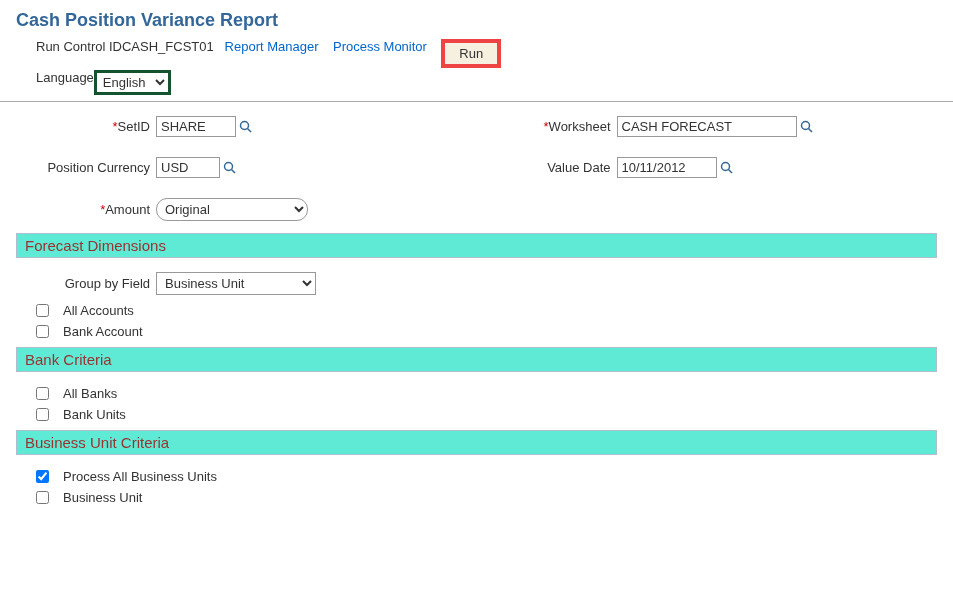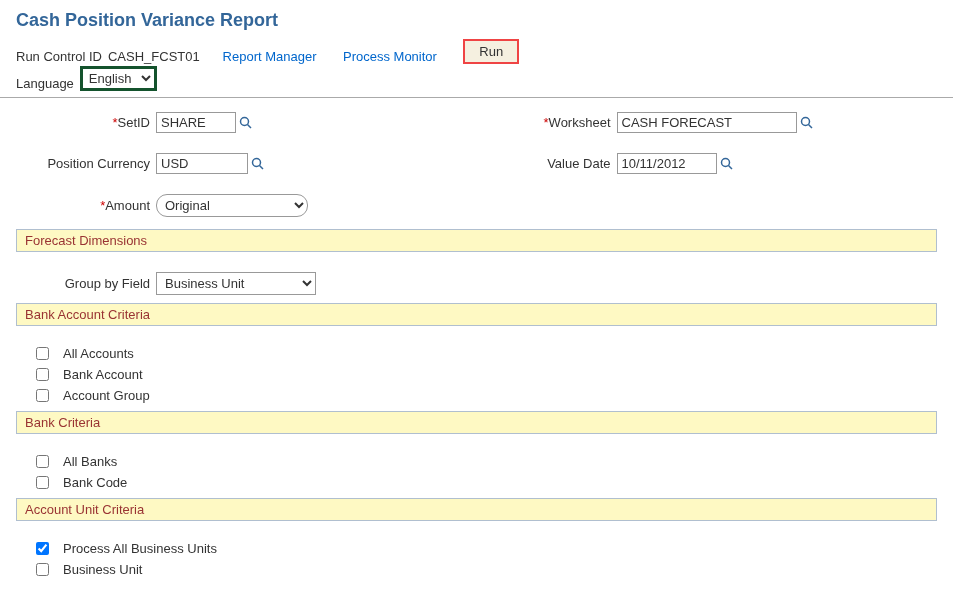--- a/index.html
+++ b/index.html
@@ -22,34 +22,35 @@
       font-size: 13px;
     }
     .link-text {
       color: #0066cc;
       text-decoration: none;
       font-size: 13px;
       cursor: pointer;
     }
     .run-button {
       background: #f5f0e0;
-      border: 2px solid #ef4444;
+      border: 4px solid #ef4444;
       padding: 3px 14px;
       font-size: 13px;
       cursor: pointer;
       color: #333;
     }
     .top-controls {
       padding: 2px 16px 0 16px;
     }
     .top-controls-row {
       display: flex;
-      align-items: flex-end;
-      gap: 6px;
+      align-items: flex-start;
+      gap: 0;
       margin-bottom: 2px;
+      margin-left: 20px;
     }
     .divider {
       border: none;
       border-top: 1px solid #aaa;
       margin: 6px 0 8px 0;
     }
     .content-area {
       padding: 6px 16px;
     }
     .form-row {
@@ -100,27 +101,27 @@
       align-items: flex-start;
       width: 100%;
     }
     .col-left {
       flex: 1;
     }
     .col-right {
       flex: 1;
     }
     .section-header {
-      background: #fef9c3;
+      background: #5eead4;
       border: 1px solid #b0bfcf;
       padding: 3px 8px;
       color: #993333;
-      font-size: 13px;
+      font-size: 15px;
       font-weight: normal;
-      margin-bottom: 20px;
+      margin-bottom: 14px;
     }
     .checkbox-row {
       display: flex;
       align-items: center;
       gap: 14px;
       margin-bottom: 6px;
       padding-left: 20px;
     }
     .checkbox-row label {
       font-size: 13px;
@@ -201,21 +202,21 @@
           </svg>
         </span>
       </div>
     </div>
   </div>
 
   <div class="two-col" style="margin-bottom:10px;">
     <div class="col-left">
       <div class="form-row">
         <span class="field-label">Position Currency</span>
-        <input type="text" class="text-input" value="USD" style="width: 92px;">
+        <input type="text" class="text-input" value="USD" style="width: 64px;">
         <span class="lookup-icon">
           <svg viewBox="0 0 16 16" fill="none" xmlns="http://www.w3.org/2000/svg">
             <circle cx="6.5" cy="6.5" r="4" stroke="#336699" stroke-width="1.5"></circle>
             <line x1="9.5" y1="9.5" x2="13" y2="13" stroke="#336699" stroke-width="1.5"></line>
           </svg>
         </span>
       </div>
     </div>
     <div class="col-right">
       <div class="form-row">
@@ -246,49 +247,44 @@
       <span class="field-label">Group by Field</span>
       <select class="select-input" style="width:160px;">
         <option selected="">Business Unit</option>
         <option>Bank Account</option>
         <option>Currency</option>
       </select>
     </div>
   </div>
 
   <div class="section-block">
-    <div class="section-header">Bank Account Criteria</div>
     <div class="checkbox-row">
       <input type="checkbox" style="">
       <label>All Accounts</label>
     </div>
     <div class="checkbox-row">
       <input type="checkbox" style="">
       <label>Bank Account</label>
     </div>
-    <div class="checkbox-row">
-      <input type="checkbox" style="">
-      <label>Account Group</label>
-    </div>
   </div>
 
   <div class="section-block">
     <div class="section-header">Bank Criteria</div>
     <div class="checkbox-row">
       <input type="checkbox" style="">
       <label>All Banks</label>
     </div>
     <div class="checkbox-row">
       <input type="checkbox" style="">
-      <label>Bank Code</label>
-    </div>
-  </div>
-
-  <div class="section-block">
-    <div class="section-header">Account Unit Criteria</div>
+      <label>Bank Units</label>
+    </div>
+  </div>
+
+  <div class="section-block">
+    <div class="section-header">Business Unit Criteria</div>
     <div class="checkbox-row">
       <input type="checkbox" checked="" style="">
       <label>Process All Business Units</label>
     </div>
     <div class="checkbox-row">
       <input type="checkbox" style="">
       <label>Business Unit</label>
     </div>
   </div>
 

